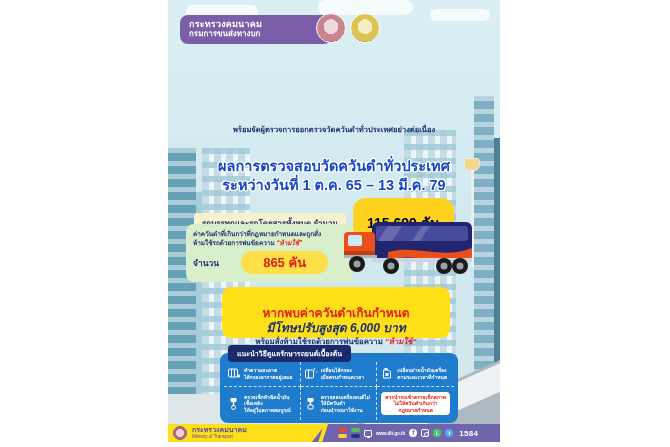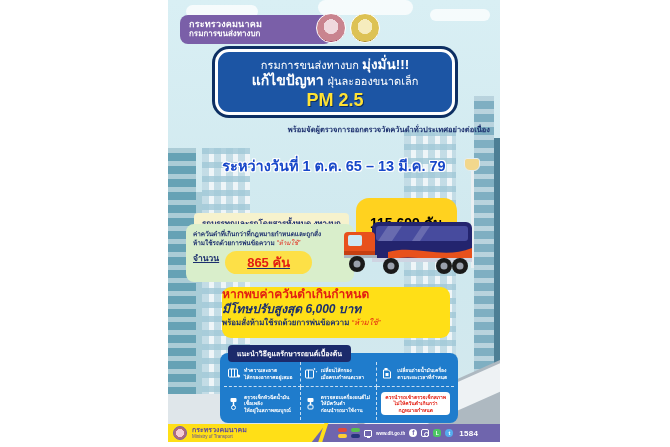--- a/index.html
+++ b/index.html
@@ -28,44 +28,44 @@
 
   
   .title-box { position:absolute; left:47px; top:49px; width:240px; height:66px; background:#1c55a4; border:3px solid #ffffff; box-shadow:0 0 0 3px #0d2f63; border-radius:14px; text-align:center; color:#fff; padding-top:5px; z-index:5; }
   .title-box .t1 { font-size:11px; line-height:15px; }
   .title-box .t1 b { font-size:13.5px; }
   .title-box .t2 { font-size:11px; line-height:15px; }
   .title-box .t2 b { font-size:14px; }
   .title-box .pm { font-size:18px; font-weight:bold; color:#ffe234; text-shadow:1px 1px 0 #0d2f63; line-height:22px; }
 
   
-  .intro { position:absolute; left:10px; top:124px; width:312px; text-align:right; color:#1c2f6e; font-size:7.5px; line-height:11px; font-weight:bold; z-index:5; }
+  .intro { position:absolute; left:10px; top:124px; width:312px; text-align:center; color:#1c2f6e; font-size:7.5px; line-height:11px; font-weight:bold; z-index:5; }
 
   
   .results-heading { position:absolute; left:0; top:157px; width:332px; text-align:center; color:#1747c9; font-weight:bold; font-size:14.5px; line-height:19px; z-index:5;
     text-shadow:1px 0 0 #fff,-1px 0 0 #fff,0 1px 0 #fff,0 -1px 0 #fff,1px 1px 0 #fff,-1px -1px 0 #fff,1px -1px 0 #fff,-1px 1px 0 #fff; }
 
   
   .total-row { position:absolute; left:26px; top:198px; display:flex; align-items:center; gap:7px; z-index:5; }
   .total-label { background:#f6f2cd; color:#1c2f6e; font-weight:bold; font-size:8px; padding:4px 8px; border-radius:4px; }
   .value-pill { background:#ffd21f; color:#000000; font-weight:bold; font-size:14px; padding:14px 14px; border-radius:13px; }
 
   
   .exceed-box { position:absolute; left:18px; top:224px; width:168px; height:58px; background:#d9eecb; border-radius:8px; padding:6px 7px 5px; color:#1c2f6e; z-index:5; }
   .exceed-box .ln { font-size:6.4px; line-height:8.5px; font-weight:bold; }
-  .banned { color:#e31e12; font-weight:normal; font-style:italic; }
-  .exceed-count { display:flex; gap:6px; margin-top:4px;text-decoration:underline; }
+  .banned { color:#e31e12; font-weight:bold; font-style:italic; }
+  .exceed-count { display:flex; align-items:center; gap:22px; margin-top:4px; }
   .exceed-count .lbl { font-size:8.5px; font-weight:bold; }
   .white-pill { background:#fde047; color:#e31e12; font-weight:bold; font-size:13px; padding:1px 22px; border-radius:12px; }
 
   
   .vehicle { position:absolute; left:176px; top:206px; z-index:5; }
 
   
-  .penalty-box { position:absolute; left:54px; top:287px; width:228px; height:51px; background:#ffdf17; border-radius:9px; text-align:left; padding-top:0; z-index:5; }
+  .penalty-box { position:absolute; left:54px; top:287px; width:228px; height:51px; background:#ffdf17; border-radius:9px; text-align:center; padding-top:19px; z-index:5; }
   .penalty-box .p1 { color:#e31e12; font-weight:bold; font-size:12px; line-height:15px; }
   .penalty-box .p2 { color:#1c2f6e; font-weight:bold; font-style:italic; font-size:12px; line-height:15px; }
   .penalty-box .p3 { color:#1c2f6e; font-weight:bold; font-size:7.8px; line-height:12px; }
 
   
   .tips-tab { position:absolute; left:60px; top:345px; background:#1b2a6b; color:#fff; font-size:7px; font-weight:bold; padding:3px 9px; border-radius:4px; z-index:7; }
   .tips-panel { position:absolute; left:52px; top:353px; width:238px; height:70px; background:#1f7ccc; border-radius:8px; z-index:6; padding-top:9px; }
   .tips-grid { display:grid; grid-template-columns:1fr 1fr 1fr; grid-template-rows:1fr 1fr; height:58px; margin:0 4px; }
   .tip-cell { display:flex; align-items:center; padding:2px 3px; color:#fff; }
   .tip-cell.c1, .tip-cell.c2 { border-right:1px dashed rgba(255,255,255,.75); }
@@ -118,36 +118,32 @@
     <div class="lamp-pole" style="left:303px;top:170px;width:3px;height:98px;"></div>
     <div class="lamp-head" style="left:296px;top:158px;width:16px;height:13px;"></div>
 
     <div class="agency-badge">
       <div class="l1">กระทรวงคมนาคม</div>
       <div class="l2">กรมการขนส่งทางบก</div>
     </div>
     <div class="seal dlt"></div>
     <div class="seal mot"></div>
 
-    <div class="title-box">
-      <div class="t1"><span>กรมการขนส่งทางบก </span><b>มุ่งมั่น!!!</b></div>
-      <div class="t2"><b>แก้ไขปัญหา </b><span>ฝุ่นละอองขนาดเล็ก</span></div>
-      <div class="pm">PM 2.5</div>
-    </div>
 
     <div class="intro">
       <div>พร้อมจัดผู้ตรวจการออกตรวจวัดควันดำทั่วประเทศอย่างต่อเนื่อง</div>
     </div>
 
     <div class="results-heading">
+      <div>ผลการตรวจสอบวัดควันดำทั่วประเทศ</div>
       <div>ระหว่างวันที่ 1 ต.ค. 65 – 13 มี.ค. 79</div>
     </div>
 
     <div class="total-row">
-      <span class="total-label">รถบรรทุกและรถโดยสารทั้งหมด งทางบก</span>
+      <span class="total-label">รถบรรทุกและรถโดยสารทั้งหมด จำนวน</span>
       <span class="value-pill">115,699 คัน</span>
     </div>
 
     <div class="exceed-box">
       <div class="ln">ค่าควันดำที่เกินกว่าที่กฎหมายกำหนดและถูกสั่ง</div>
       <div class="ln"><span>ห้ามใช้รถด้วยการพ่นข้อความ </span><span class="banned">“ห้ามใช้”</span></div>
       <div class="exceed-count">
         <span class="lbl">จำนวน</span>
         <span class="white-pill">865 คัน</span>
       </div>

